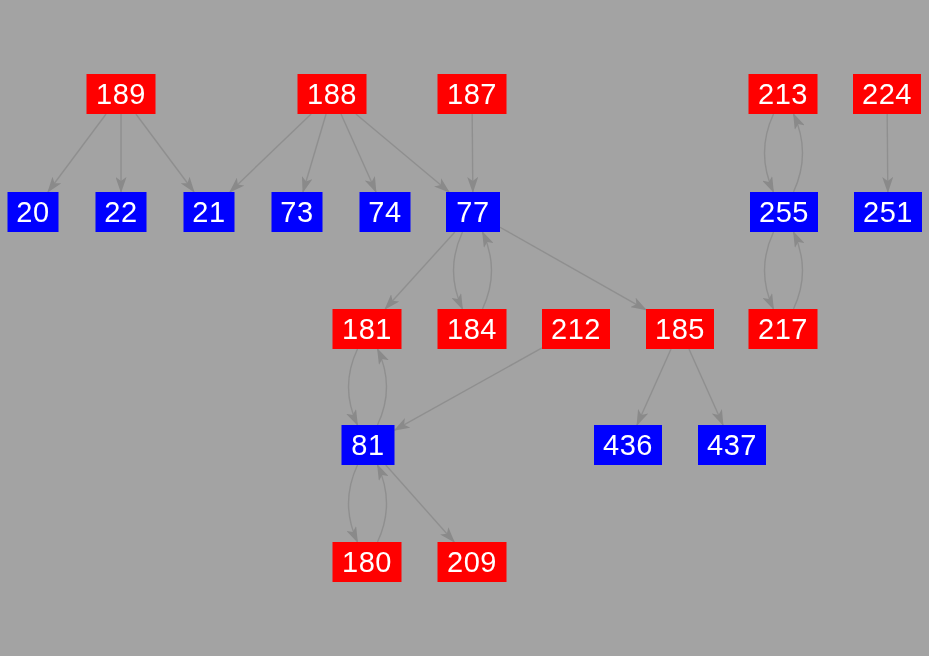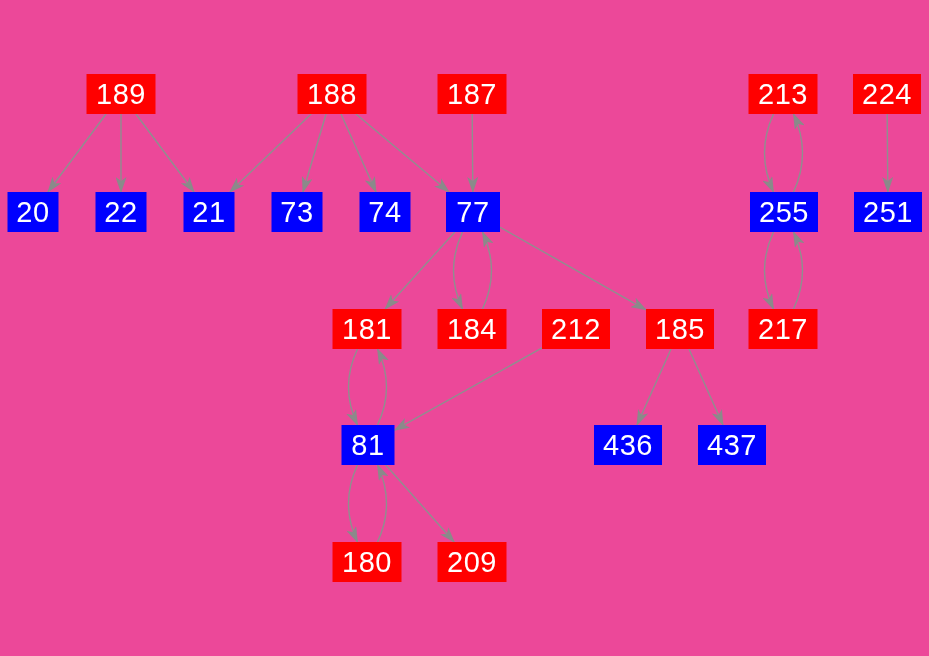--- a/index.html
+++ b/index.html
@@ -5,21 +5,21 @@
   html, body {
     margin: 0;
     padding: 0;
     background: #ffffff;
     font-family: "Liberation Sans", sans-serif;
   }
   .canvas-wrap {
     position: relative;
     width: 929px;
     height: 656px;
-    background: #ec4899;
+    background: #a3a3a3;
     overflow: hidden;
   }
   svg {
     display: block;
   }
   .node-label {
     font-family: "Liberation Sans", sans-serif;
     font-size: 29px;
     letter-spacing: 0.5px;
     text-anchor: middle;

